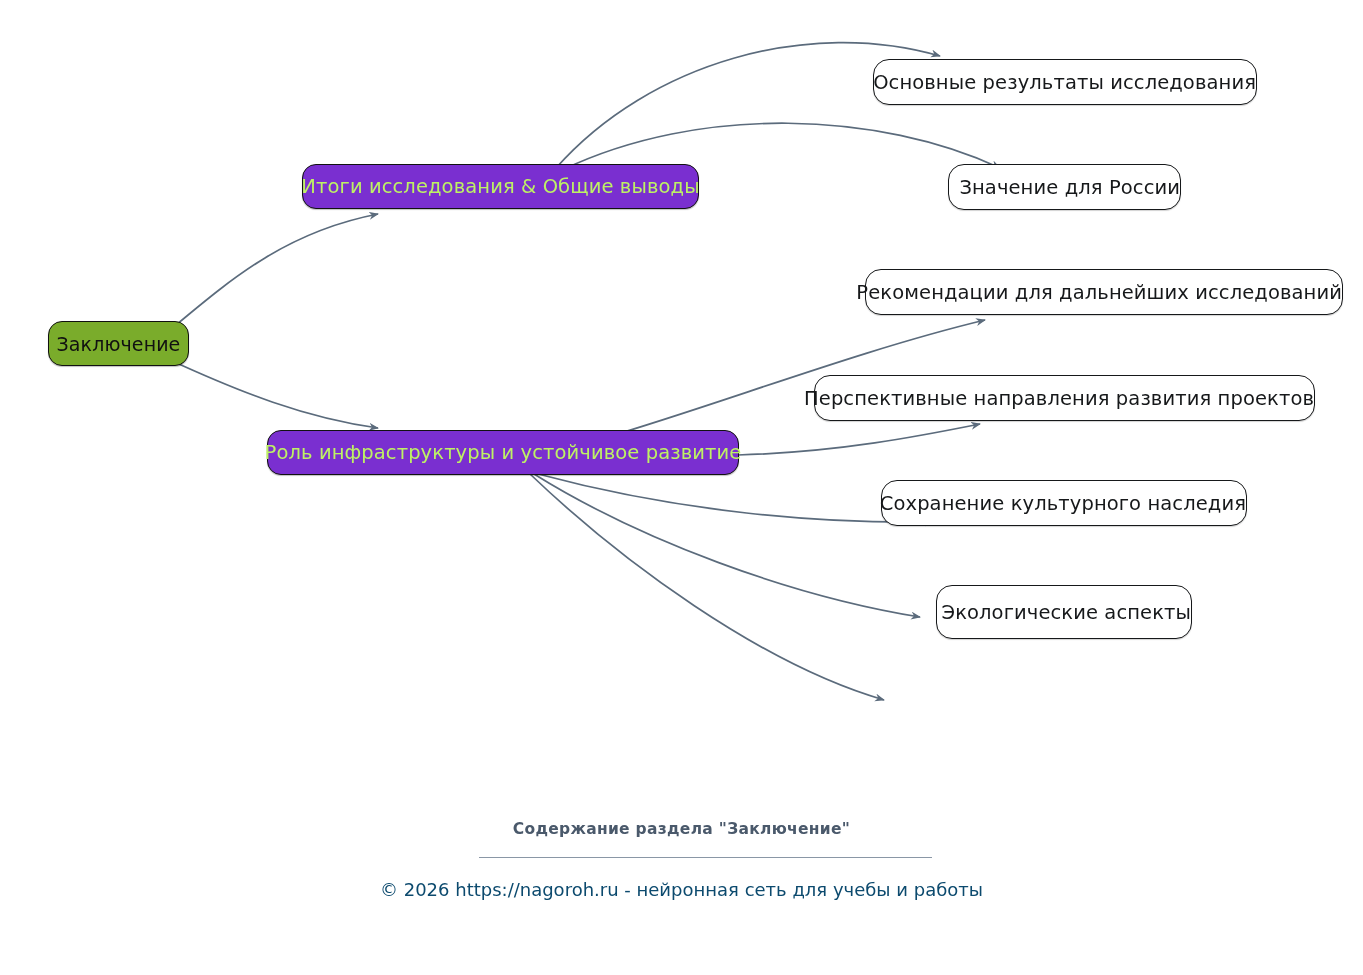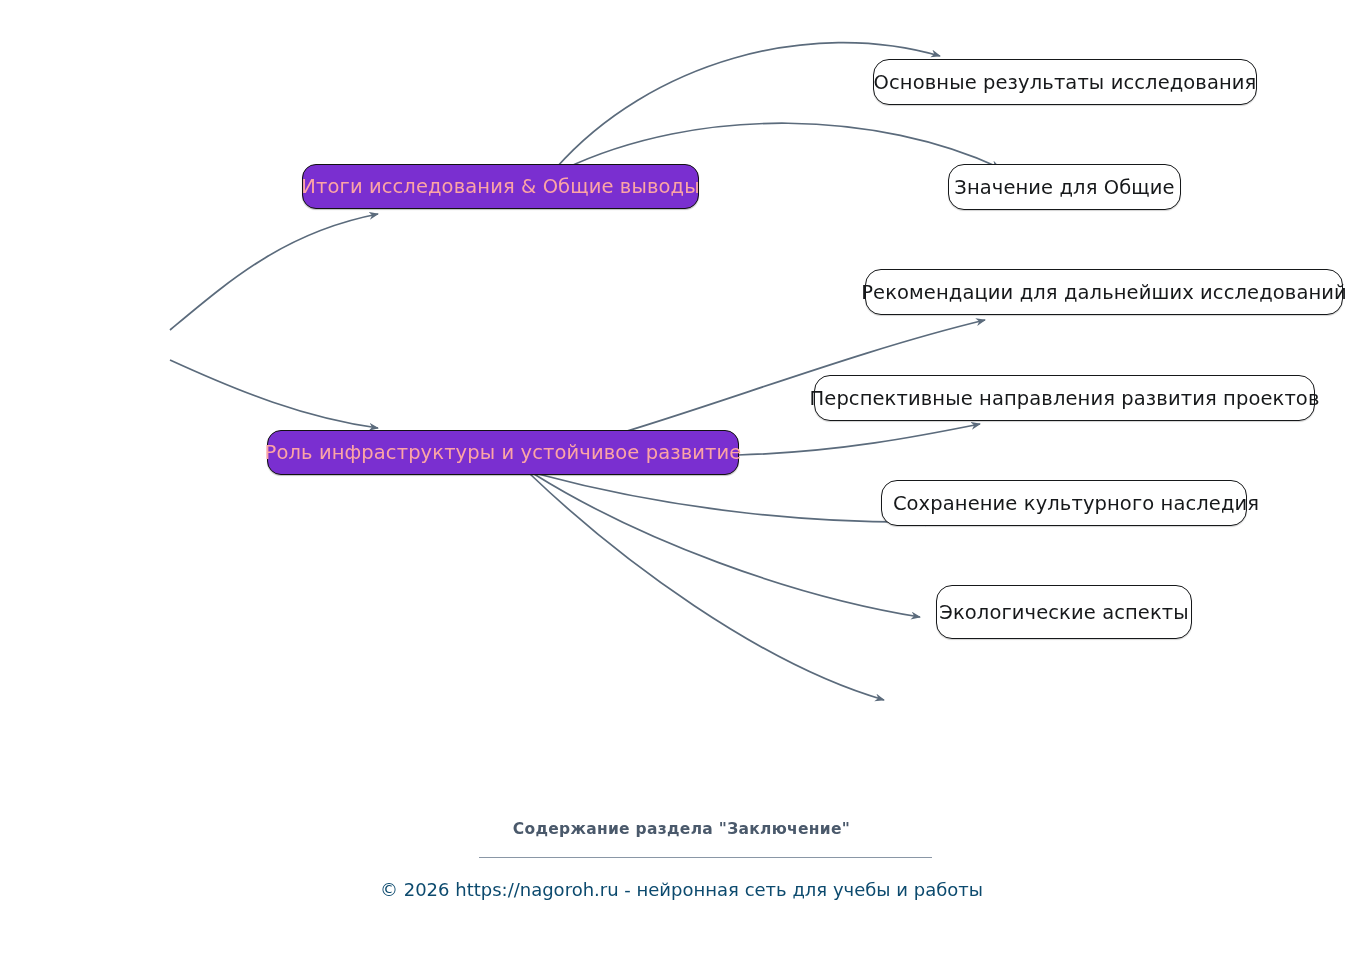--- a/index.html
+++ b/index.html
@@ -40,31 +40,32 @@
   .node-root {
     background: #7aac2b;
     border: 1.6px solid #111111;
     color: #111111;
     font-size: 19px;
     box-shadow: 0 1px 1px rgba(0,0,0,0.25);
   }
   .node-branch {
     background: #7a2fd0;
     border: 1.6px solid #111111;
-    color: #fca5a5;
+    color: #bef264;
     font-size: 19.5px;
     box-shadow: 0 1px 1px rgba(0,0,0,0.25);
   }
   .node-leaf {
     background: #ffffff;
     border: 1.7px solid #16181a;
     color: #16181a;
     font-size: 19.5px;
     border-radius: 16px;
     box-shadow: 0 1px 1px rgba(0,0,0,0.18);
+    justify-content: flex-end;
   }
   .caption {
     position: absolute;
     width: 100%;
     text-align: center;
     font-family: "DejaVu Sans", sans-serif;
     font-weight: bold;
     font-size: 15.5px;
     color: #4a596b;
     letter-spacing: 0.3px;
@@ -100,31 +101,34 @@
         <path d="M 556,168 C 650,62 810,18 940,56" marker-end="url(#arrow)"></path>
         <path d="M 562,170 C 700,104 880,112 1000,168" marker-end="url(#arrow)"></path>
         <path d="M 604,438 C 720,404 860,350 985,320" marker-end="url(#arrow)"></path>
         <path d="M 738,455 C 840,452 920,436 980,424" marker-end="url(#arrow)"></path>
         <path d="M 538,474 C 680,512 820,524 934,522" marker-end="url(#arrow)"></path>
         <path d="M 534,474 C 640,540 790,596 920,617" marker-end="url(#arrow)"></path>
         <path d="M 530,474 C 620,560 760,664 884,700" marker-end="url(#arrow)"></path>
       </g>
   </svg>
 
+  <div class="node node-root" style="left: 48px; top: 321px; width: 141px; height: 45px; background: rgb(122, 172, 43);">
+    <span>Заключение</span>
+  </div>
 
   <div class="node node-branch" style="left: 302px; top: 164px; width: 397px; height: 45px; background: rgb(122, 47, 208);">
     <span>Итоги исследования &amp; Общие выводы</span>
   </div>
 
   <div class="node node-leaf" style="left: 873px; top: 59px; width: 384px; height: 46px; background: rgb(255, 255, 255);">
     <span>Основные результаты исследования</span>
   </div>
 
   <div class="node node-leaf" style="left: 948px; top: 164px; width: 233px; height: 46px; background: rgb(255, 255, 255);">
-    <span>Значение для Общие</span>
+    <span>Значение для России</span>
   </div>
 
   <div class="node node-branch" style="left: 267px; top: 430px; width: 472px; height: 45px; background: rgb(122, 47, 208); align-items: center;">
     <span>Роль инфраструктуры и устойчивое развитие</span>
   </div>
 
   <div class="node node-leaf" style="left: 824px; top: 269px; width: 478px; height: 46px; background: rgb(255, 255, 255); margin-left: 41px;">
     <span>Рекомендации для дальнейших исследований</span>
   </div>
 

